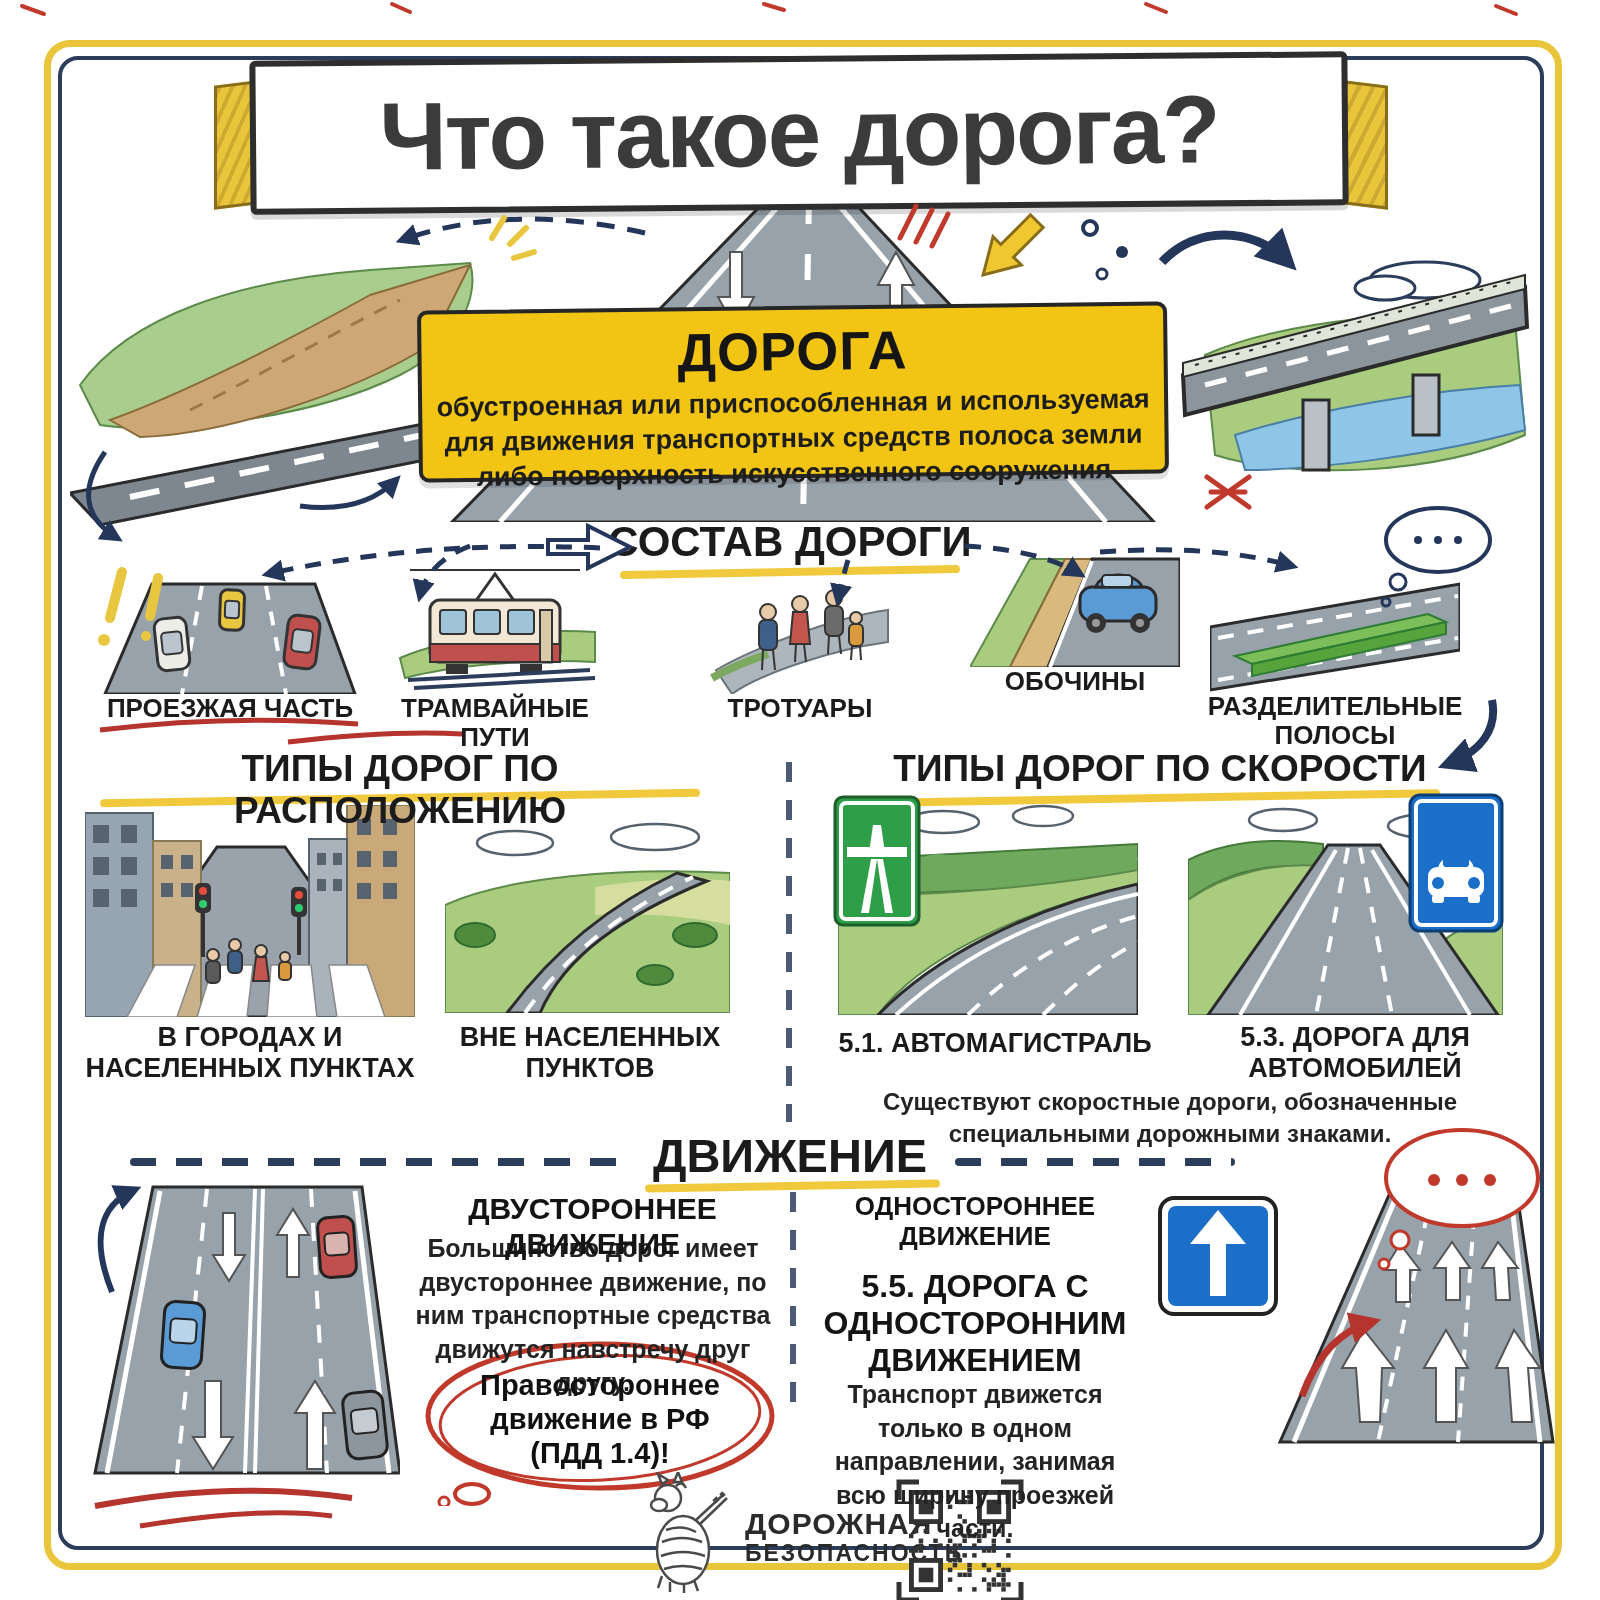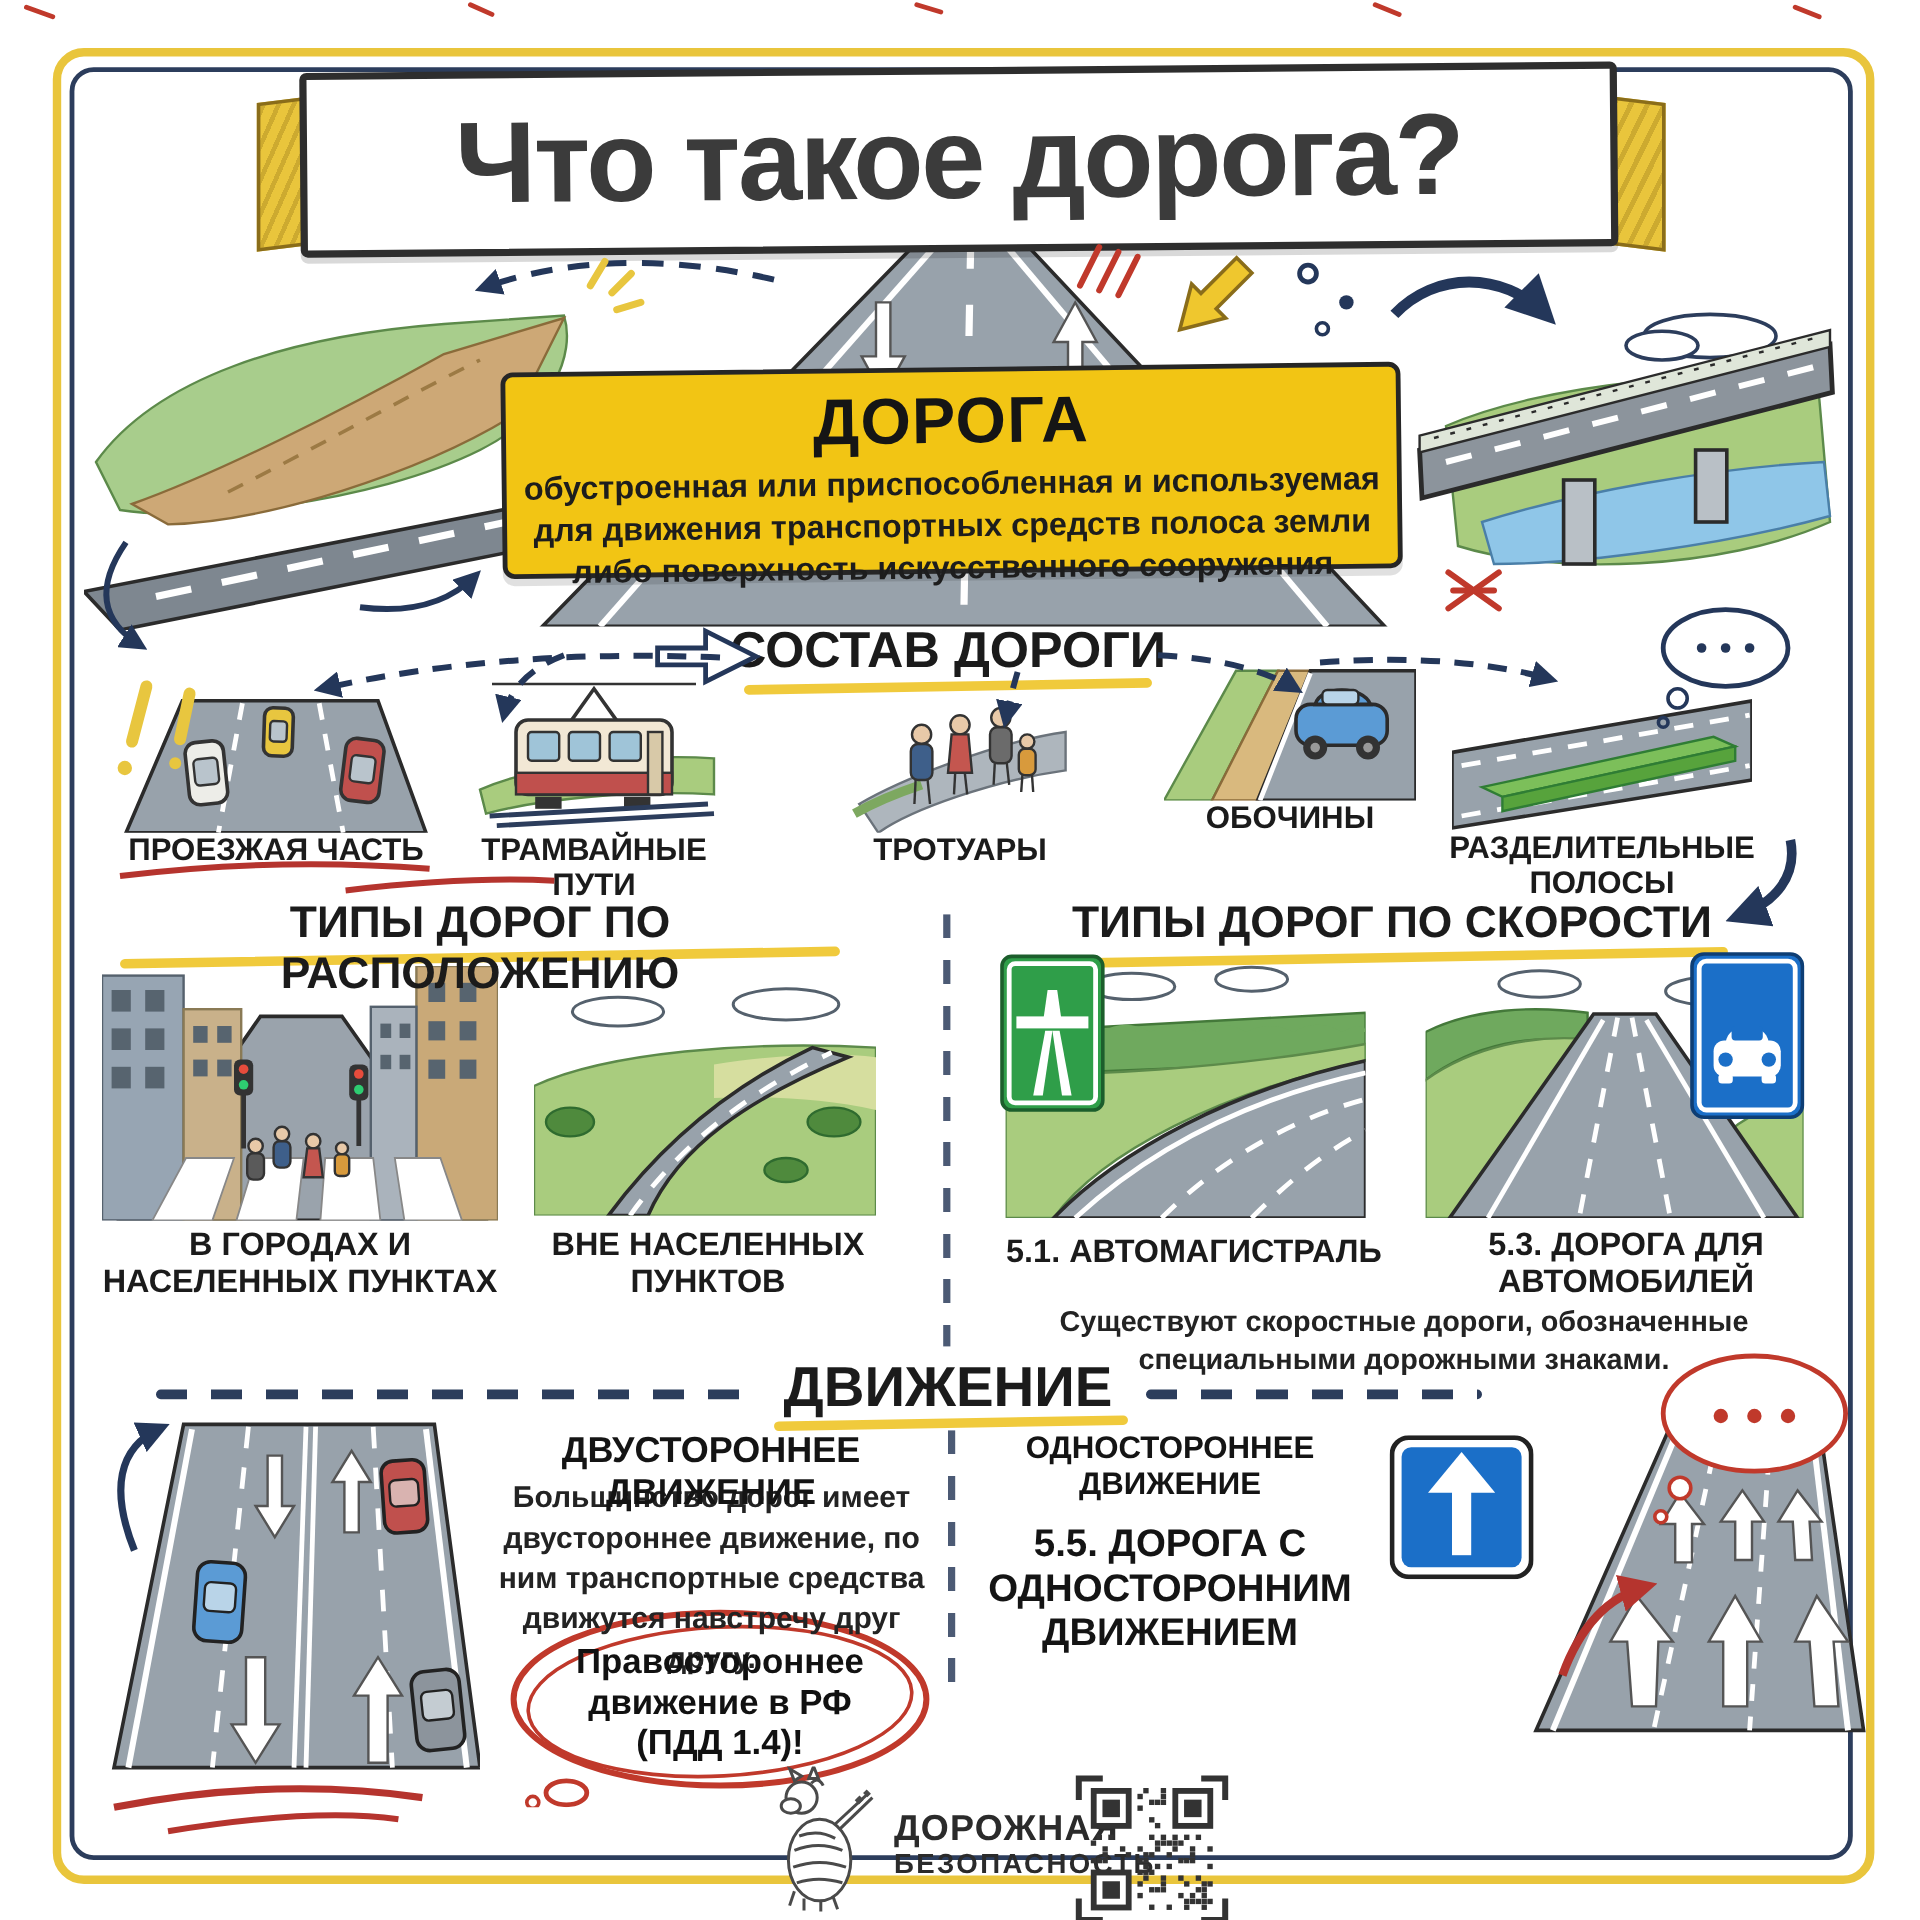--- a/index.html
+++ b/index.html
@@ -394,20 +394,21 @@
   <svg class="abs" style="left:420px;top:1336px;width:360px;height:170px;z-index:3" viewBox="0 0 360 170">
     <ellipse cx="180" cy="80" rx="172" ry="72" fill="none" stroke="#C0392B" stroke-width="5"></ellipse>
     <ellipse cx="180" cy="82" rx="160" ry="62" fill="none" stroke="#C0392B" stroke-width="3" transform="rotate(-3 180 82)"></ellipse>
     <ellipse cx="52" cy="158" rx="17" ry="10" fill="none" stroke="#C0392B" stroke-width="4"></ellipse>
     <circle cx="24" cy="166" r="5" fill="none" stroke="#C0392B" stroke-width="3"></circle>
   </svg>
   <div class="abs callout-text" style="left:480px;top:1368px;width:240px;z-index:4;">Правостороннее движение в РФ (ПДД 1.4)!</div>
 
   <div class="abs sub-head" style="left:810px;top:1192px;width:330px;font-size:26px;">ОДНОСТОРОННЕЕ ДВИЖЕНИЕ</div>
   <div class="abs sub-head" style="left:820px;top:1268px;width:310px;">5.5. ДОРОГА С ОДНОСТОРОННИМ ДВИЖЕНИЕМ</div>
+  <div class="abs para" style="left:818px;top:1378px;width:314px;">Транспорт движется только в одном направлении, занимая всю ширину проезжей части.</div>
 
   <svg class="abs" style="left:1158px;top:1196px;width:120px;height:120px;z-index:4" viewBox="0 0 120 120">
     <rect x="2" y="2" width="116" height="116" rx="14" fill="#fff" stroke="#222" stroke-width="4"></rect>
     <rect x="10" y="10" width="100" height="100" rx="8" fill="#1B6FC8"></rect>
     <rect x="52" y="42" width="16" height="58" fill="#fff"></rect>
     <polygon points="32,48 88,48 60,14" fill="#fff"></polygon>
   </svg>
 
   <svg class="abs" style="left:1268px;top:1182px;width:290px;height:268px;z-index:2" viewBox="0 0 290 268">
     <polygon points="125,4 248,4 285,260 12,260" fill="#98A2AB" stroke="#2b2b2b" stroke-width="3"></polygon>

